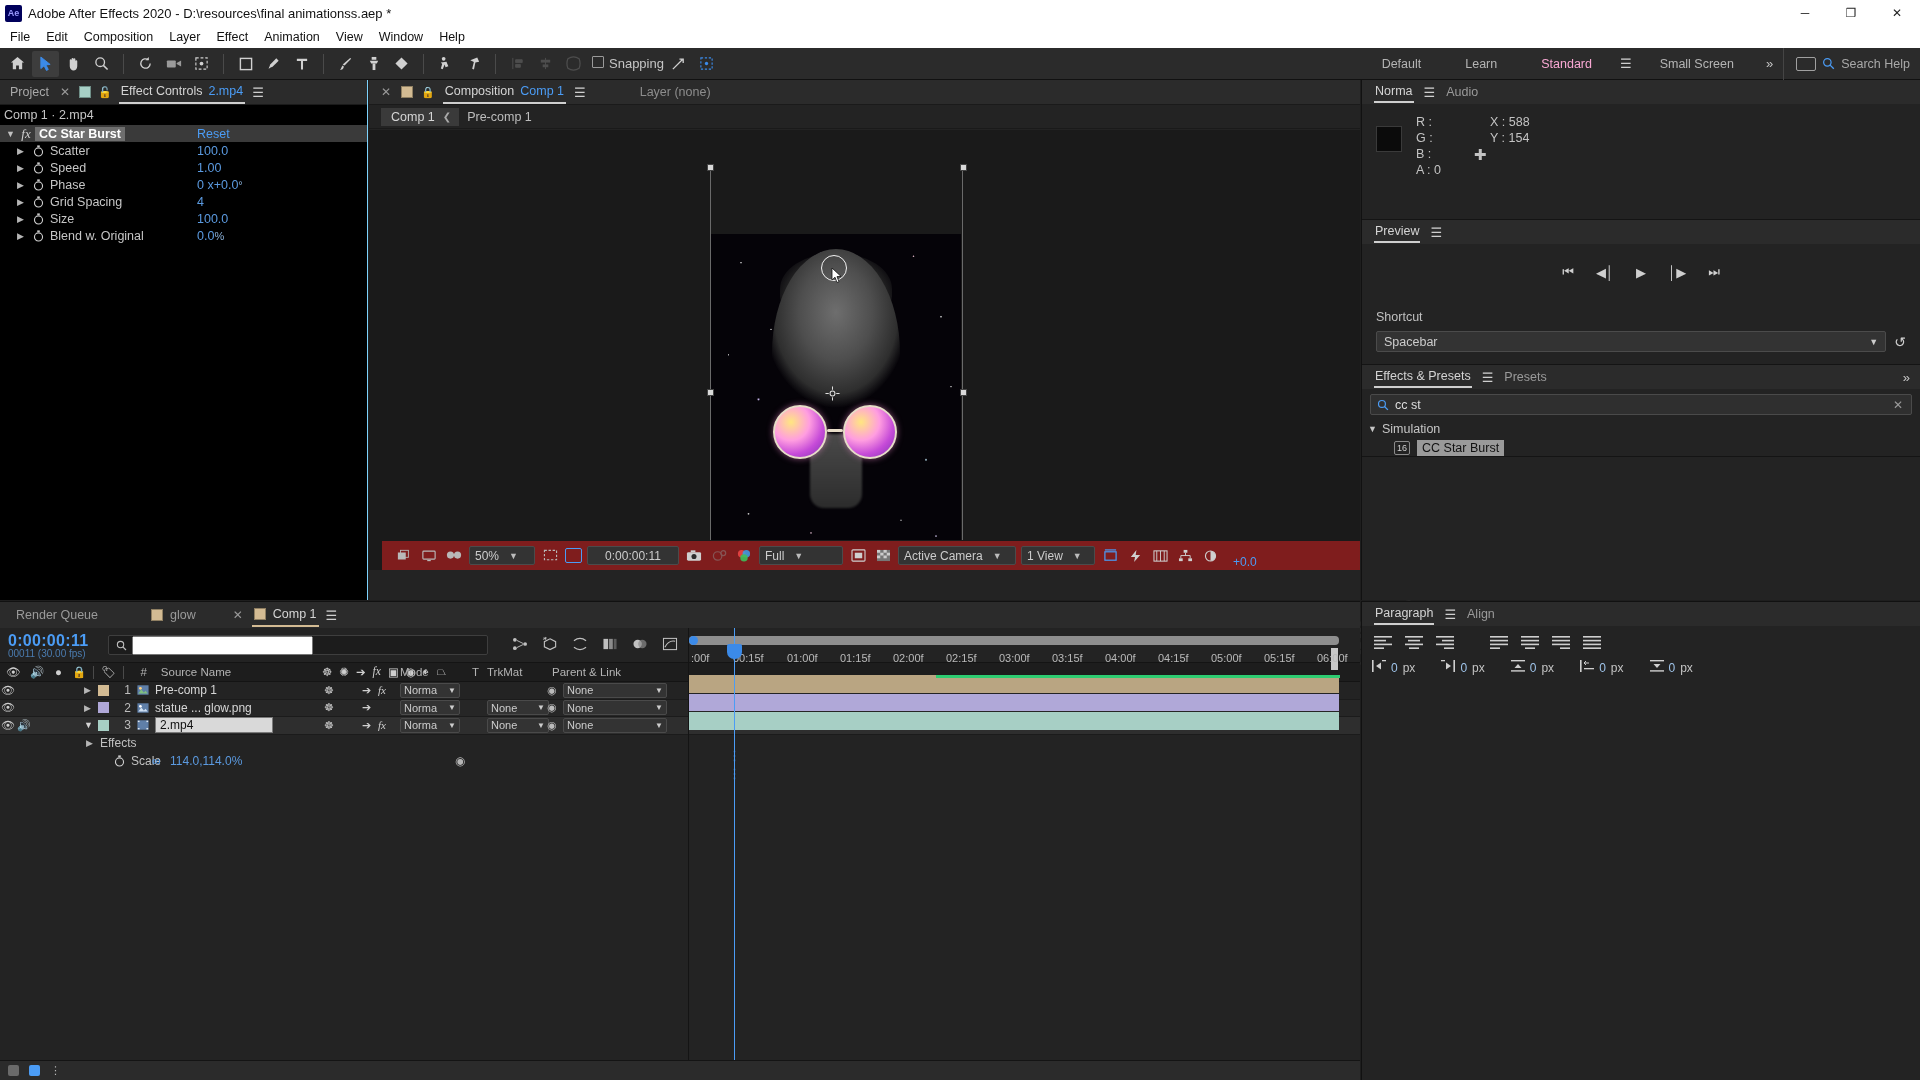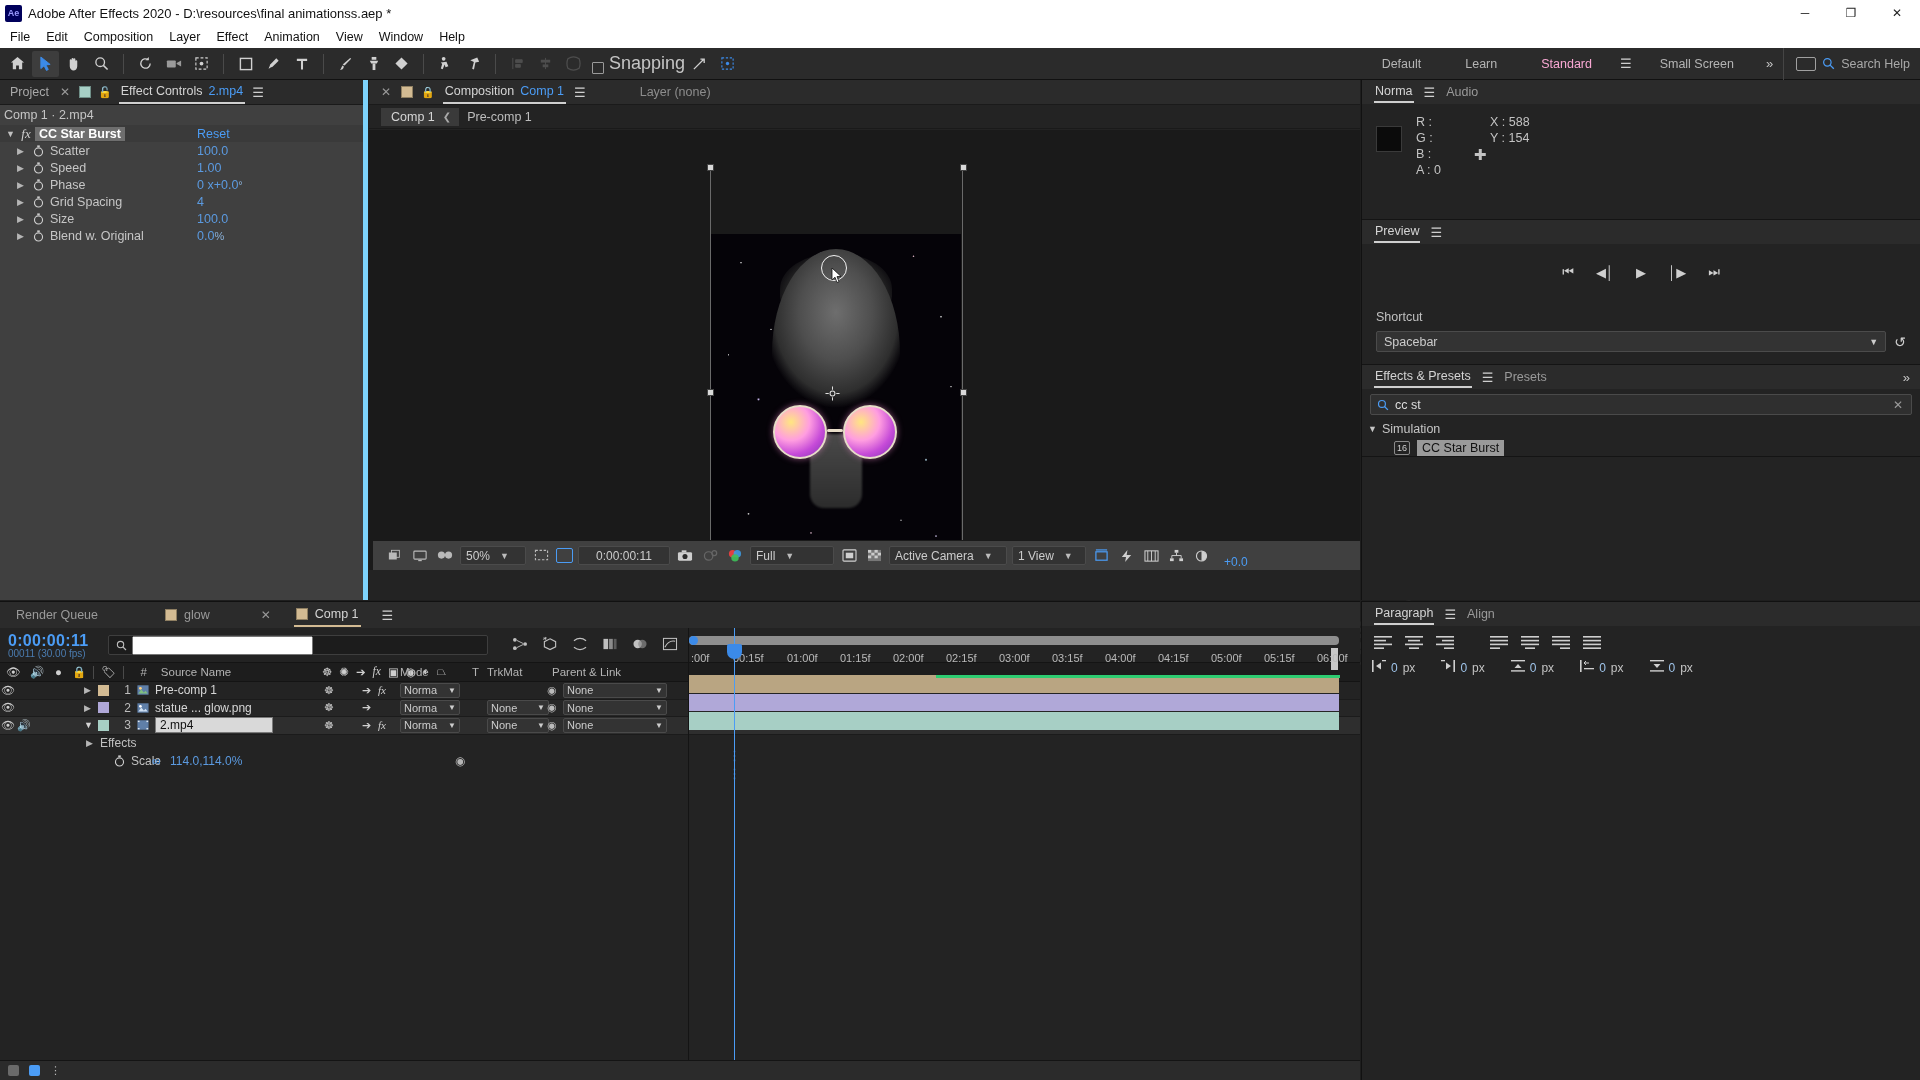--- a/index.html
+++ b/index.html
@@ -44,39 +44,39 @@
   }
   .tool {
     width: 27px; height: 26px; display: flex; align-items: center; justify-content: center;
     color: #c5c5c5; font-size: 14px; border-radius: 2px; position: relative;
   }
   .tool.active { background: #3d3d3d; }
   .tool.active svg { fill: #3b8ae8; stroke: #3b8ae8; }
   .tool svg { display: block; }
   .tsep { width: 1px; height: 20px; background: #4a4a4a; margin: 0 7px; }
   .snap-box {
-    display: flex; align-items: flex-end; gap: 5px; color: #c5c5c5; font-size: 18px;
+    display: flex; align-items: flex-start; gap: 5px; color: #c5c5c5; font-size: 13px;
     margin-left: 4px;
   }
   .snap-check { width: 12px; height: 12px; border: 1px solid #9a9a9a; border-radius: 1px; }
   .ws-tabs { display: flex; align-items: center; margin-left: auto; gap: 0; }
   .ws-tab { padding: 5px 22px; font-size: 12.5px; color: #b4b4b4; }
   .ws-tab.active { color: #f9a8d4; }
   .ws-menu { color: #4b9cf5; padding: 0 6px; font-size: 13px; }
   .chev2 { color: #c5c5c5; padding: 0 10px; font-size: 13px; }
   .search-help {
     display: flex; align-items: center; gap: 6px; padding: 0 10px 0 12px;
     color: #a8a8a8; border-left: 1px solid #454545; height: 32px;
   }
   .kbd-ico { width: 20px; height: 14px; border: 1px solid #a0a0a0; border-radius: 2px; }
 
   
   .leftpanel {
     position: absolute; left: 0; top: 80px; width: 368px; height: 520px;
-    background: #404040; border-right: 5px solid #7dd3fc;
+    background: #000000; border-right: 1px solid #7dd3fc;
   }
   .panel-tabbar {
     height: 25px; background: #2b2b2b; display: flex; align-items: center;
     padding-left: 8px; gap: 7px; font-size: 12.5px; border-bottom: 1px solid #1a1a1a;
   }
   .ptab { color: #a9a9a9; display: flex; align-items: center; gap: 6px; padding: 4px 2px; }
   .ptab.active { color: #d4d4d4; border-bottom: 2px solid #cfcfcf; }
   .x-close { color: #9a9a9a; font-size: 12px; padding: 0 2px; }
   .swatch-teal { width: 12px; height: 12px; background: #a7cfc5; border: 1px solid #6f8f88; }
   .tab-blue { color: #4b9cf5; }
@@ -194,22 +194,22 @@
   .anchor-pt {
     position: absolute; left: 461px; top: 334px; width: 15px; height: 15px;
     color: #e0e0e0;
   }
   .cursor-circle {
     position: absolute; left: 459px; top: 130px; width: 26px; height: 26px;
     border: 1.5px solid #f2f2f2; border-radius: 50%;
   }
 
   .viewer-toolbar {
-    position: absolute; left: 4px; bottom: 0; width: 991px; height: 30px;
-    background: #404040; display: flex; align-items: center; gap: 5px;
+    position: absolute; left: 13px; bottom: 0; width: 991px; height: 30px;
+    background: #7f1d1d; display: flex; align-items: center; gap: 5px;
     padding-left: 12px; border-top: 1px solid #1a1a1a; font-size: 12px;
   }
   .vt-ico { width: 20px; height: 20px; display: flex; align-items: center; justify-content: center; color: #c5c5c5; }
   .vt-sel {
     background: #333; border: 1px solid #4b4b4b; border-radius: 2px;
     height: 19px; display: flex; align-items: center; padding: 0 5px;
     gap: 10px; color: #ccc;
   }
   .vt-sel .cv { font-size: 9px; color: #bbb; }
   .vt-field {
@@ -267,21 +267,21 @@
   }
   .ep-name { background: #9a9a9a; color: #111; padding: 1px 5px; }
 
   
   .timeline {
     position: absolute; left: 0; top: 601px; width: 1360px; height: 479px;
     background: #232323; border-top: 1px solid #111;
   }
   .tl-tabbar {
     height: 26px; background: #2b2b2b; display: flex; align-items: center;
-    padding-left: 14px; gap: 21px; font-size: 12.5px;
+    padding-left: 14px; gap: 7px; font-size: 12.5px;
   }
   .tl-tab { color: #9a9a9a; display: flex; align-items: center; gap: 7px; padding: 4px 2px; }
   .tl-tab.active { color: #d4d4d4; border-bottom: 2px solid #d3bb93; }
   .tl-timerow { height: 34px; display: flex; align-items: center; padding-left: 8px; gap: 10px; }
   .tc-big { color: #4b9cf5; font-size: 16px; font-weight: bold; letter-spacing: 0.3px; }
   .tc-sub { color: #4b7cb0; font-size: 10px; margin-top: -2px; }
   .tl-search {
     width: 380px; height: 20px; background: #1c1c1c; border: 1px solid #3e3e3e;
     border-radius: 2px; display: flex; align-items: center; padding: 0 7px; gap: 5px;
   }

